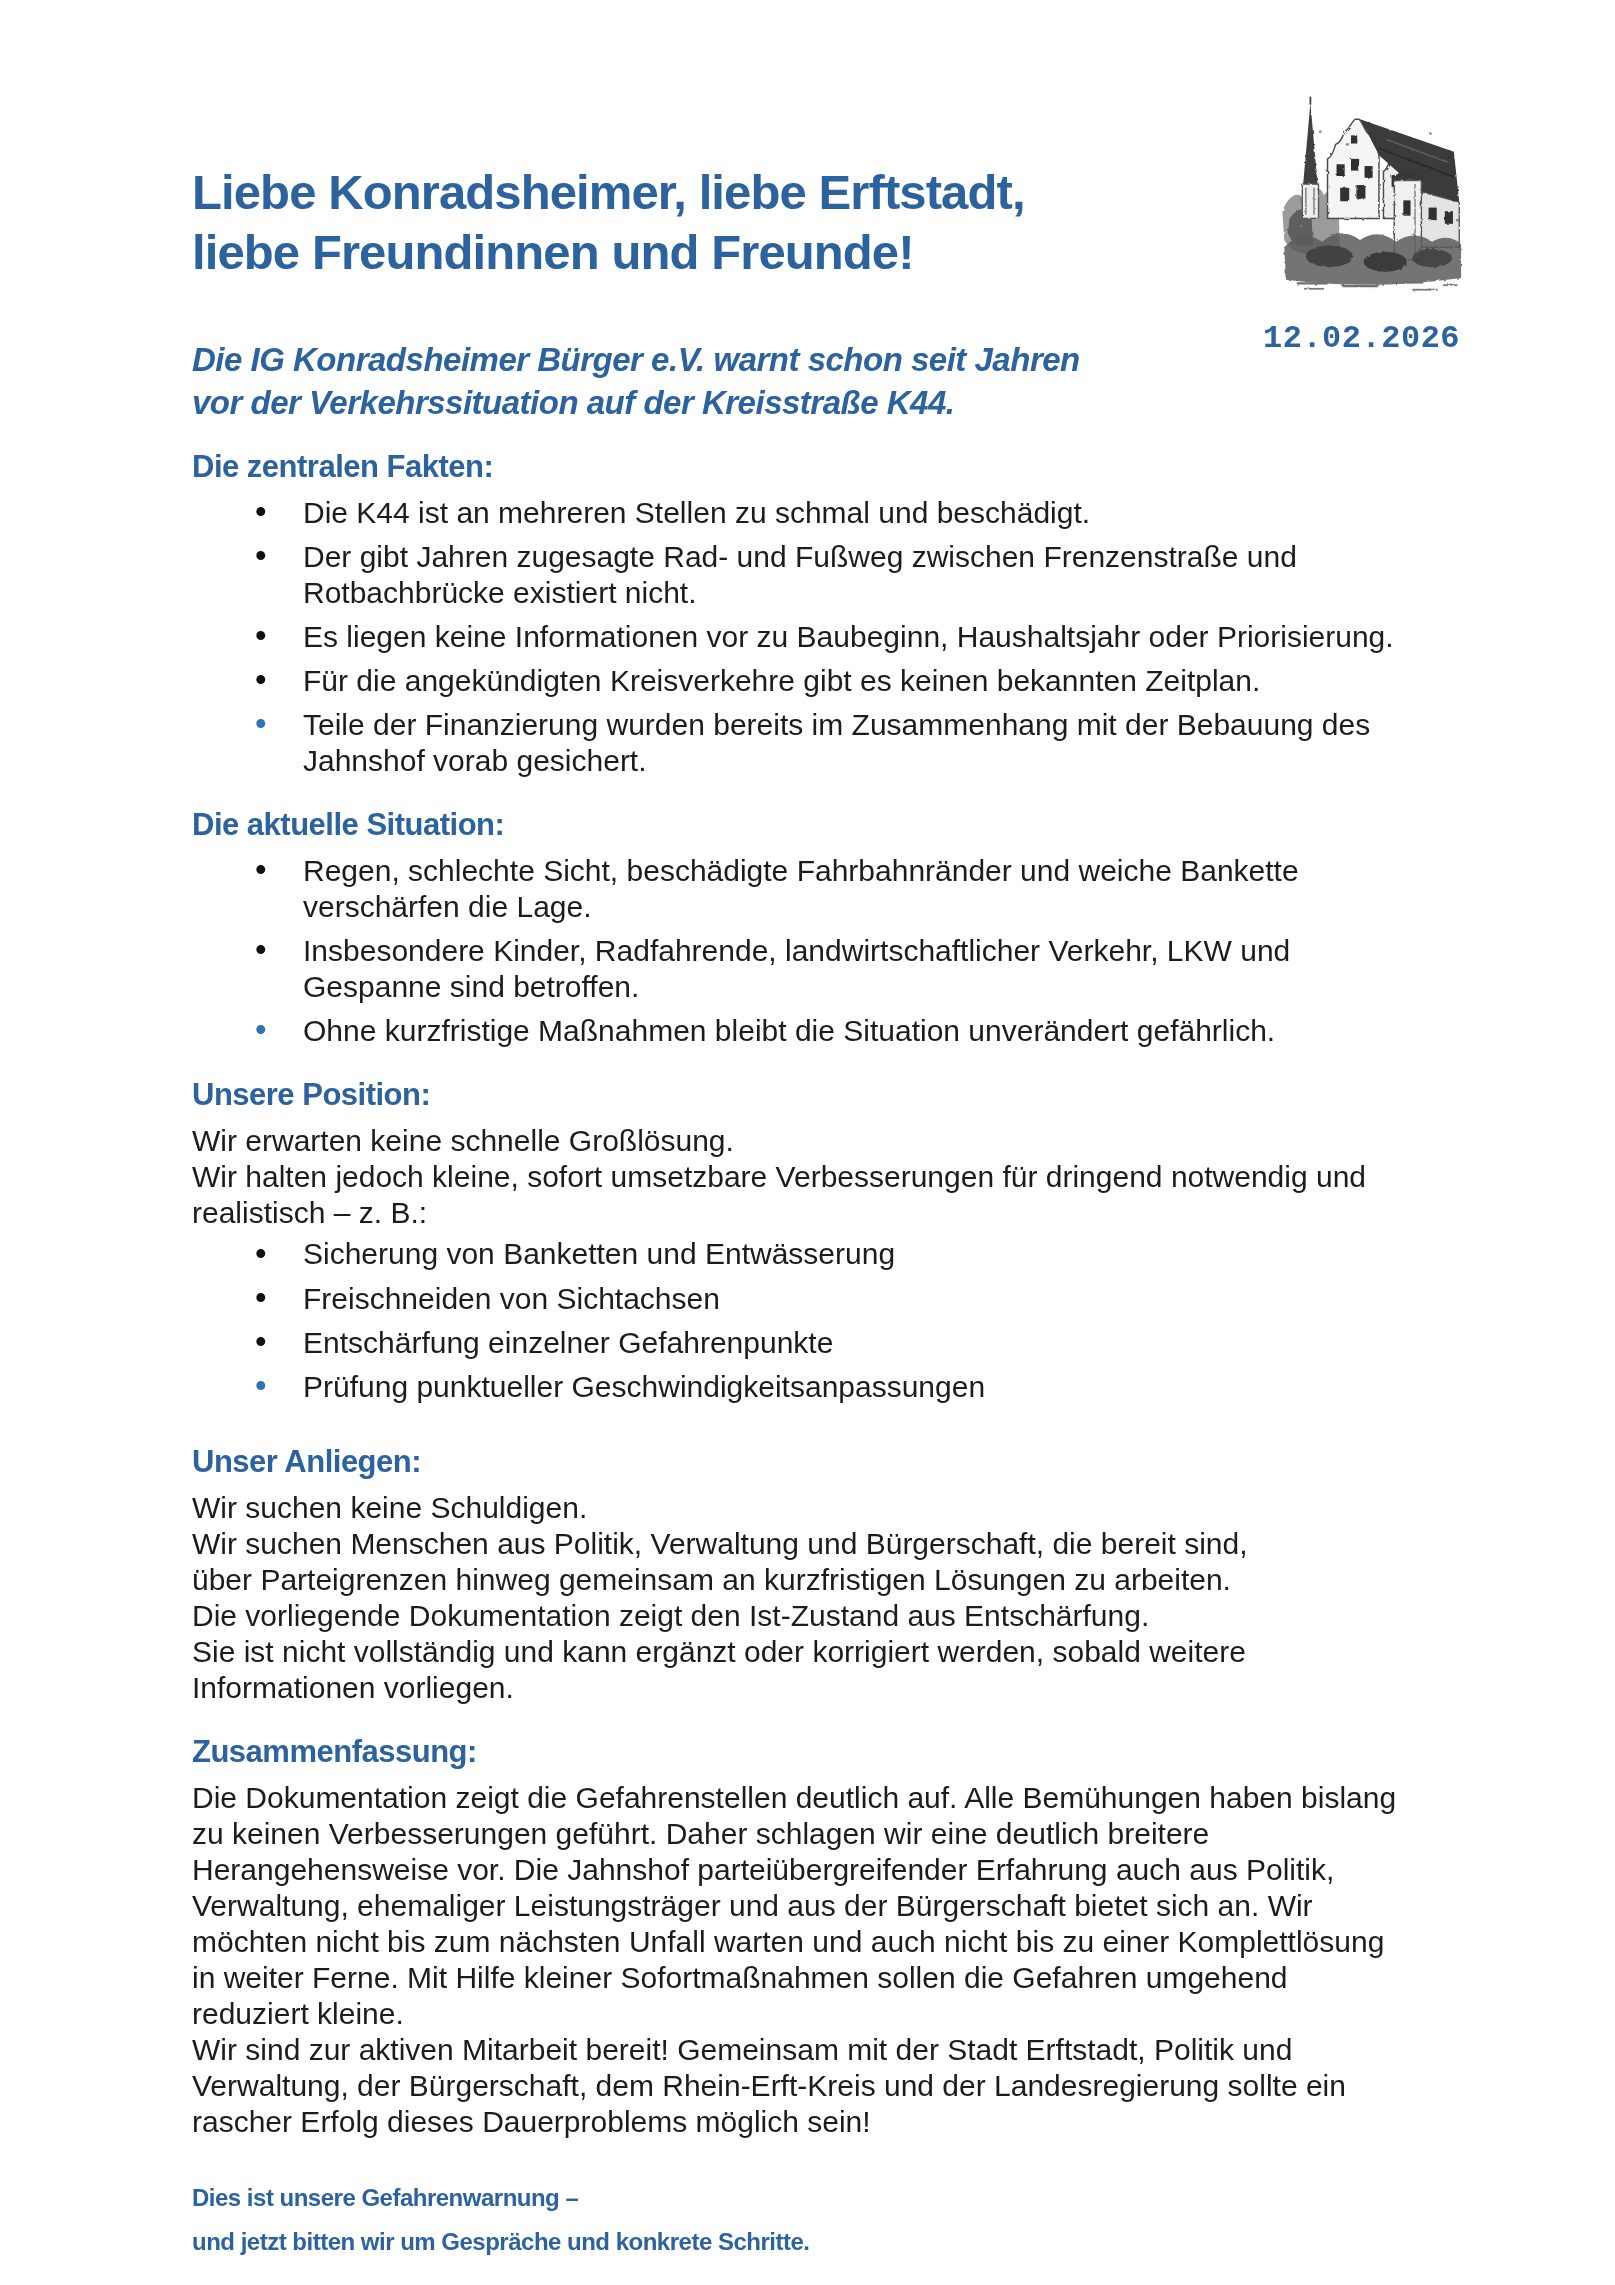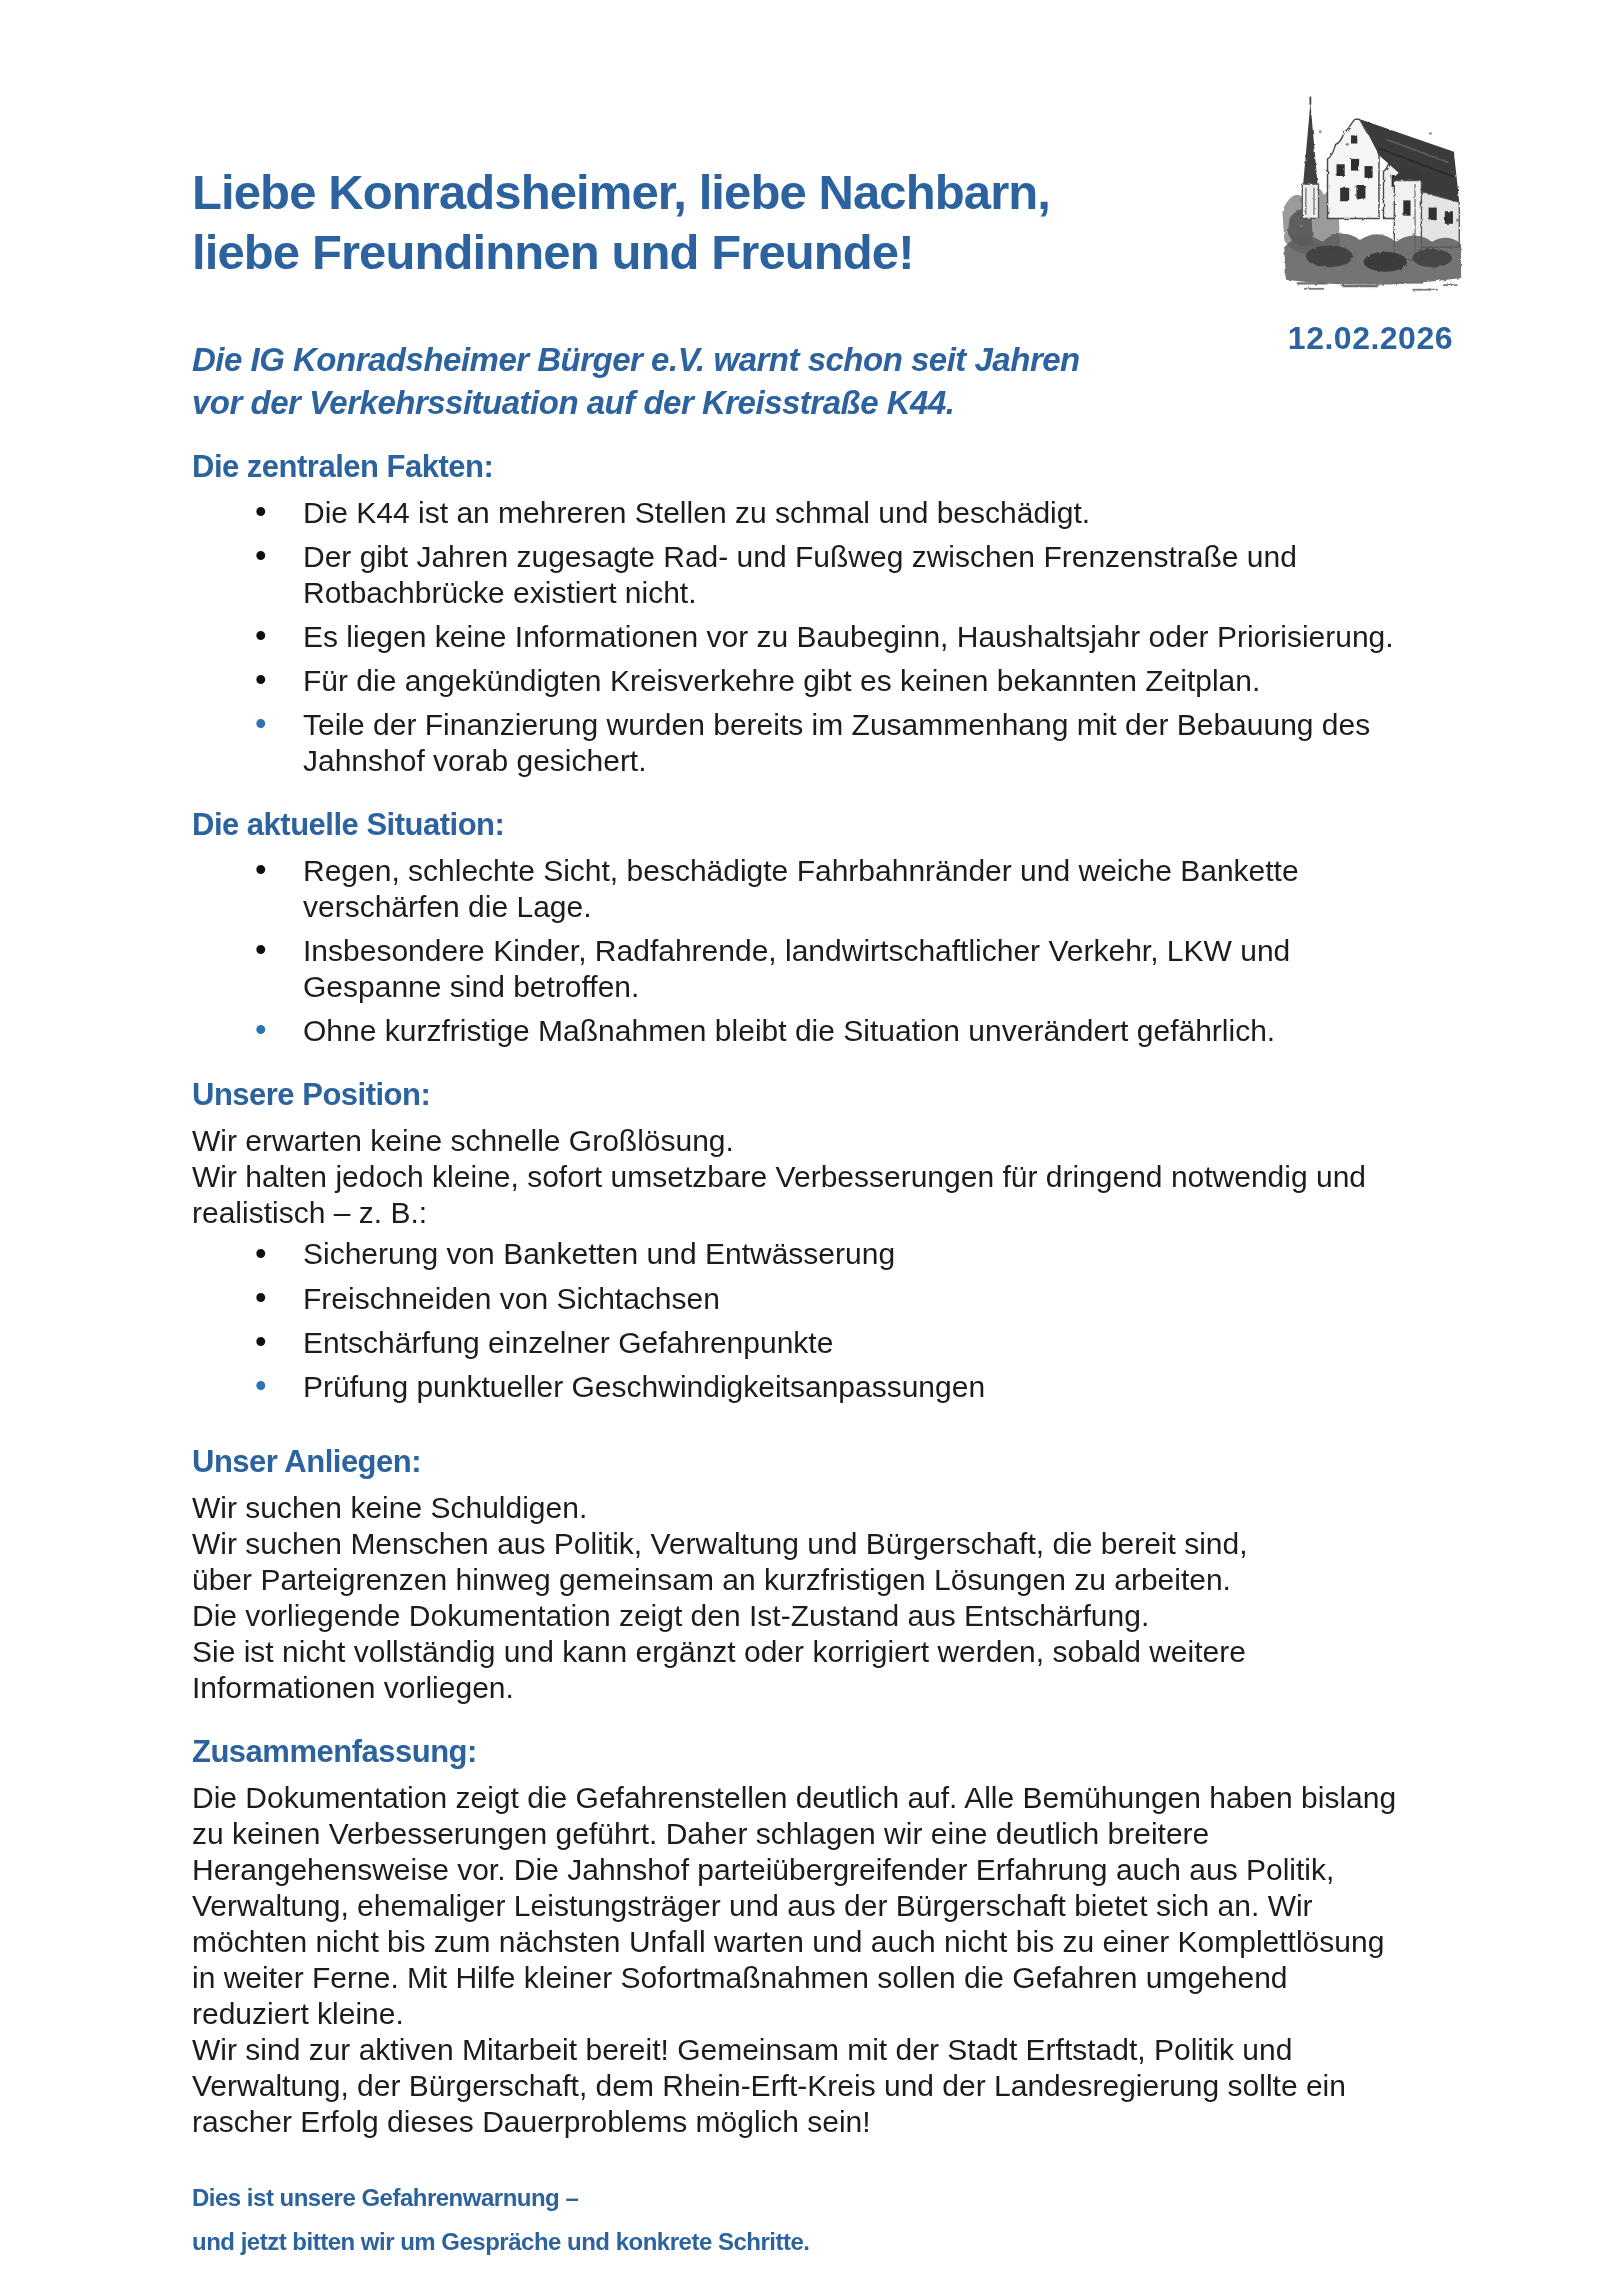--- a/index.html
+++ b/index.html
@@ -17,21 +17,22 @@
     padding:90px 122px 0 192px;
     font-family:"Liberation Sans","DejaVu Sans",sans-serif;
     color:var(--body-text);
     position:relative;
     overflow:hidden;
   }
   .header-float{
     float:right;
     width:231px;
     margin-top:1.8px;
-    text-align:right;
+    text-align:left;
+    font-family:Liberation Mono, monospace;
   }
   .sketch{display:block;margin:0 22.6px 0 auto;}
   .doc-date{
     margin-top:23.5px;
     padding-right:41px;
     font-size:32px;
     font-weight:bold;
     color:var(--accent);
     letter-spacing:0.5px;
   }
@@ -165,21 +166,21 @@
         <circle cx="170" cy="46" r="1.6" fill="#888"></circle>
         <circle cx="200" cy="142" r="1.6" fill="#888"></circle>
         <circle cx="48" cy="44" r="1.6" fill="#999"></circle>
         <circle cx="108" cy="200" r="1.8" fill="#777"></circle>
       </g>
     </svg>
     <div class="doc-date">12.02.2026</div>
   </div>
 
   <div class="doc-title">
-    <div>Liebe Konradsheimer, liebe Nachbarn,</div>
+    <div>Liebe Konradsheimer, liebe Erftstadt,</div>
     <div>liebe Freundinnen und Freunde!</div>
   </div>
 
   <div class="doc-subtitle">
     <div>Die IG Konradsheimer Bürger e.V. warnt schon seit Jahren</div>
     <div>vor der Verkehrssituation auf der Kreisstraße K44.</div>
   </div>
 
   <div class="section-heading first">Die zentralen Fakten:</div>
   <ul class="bullet-list">

